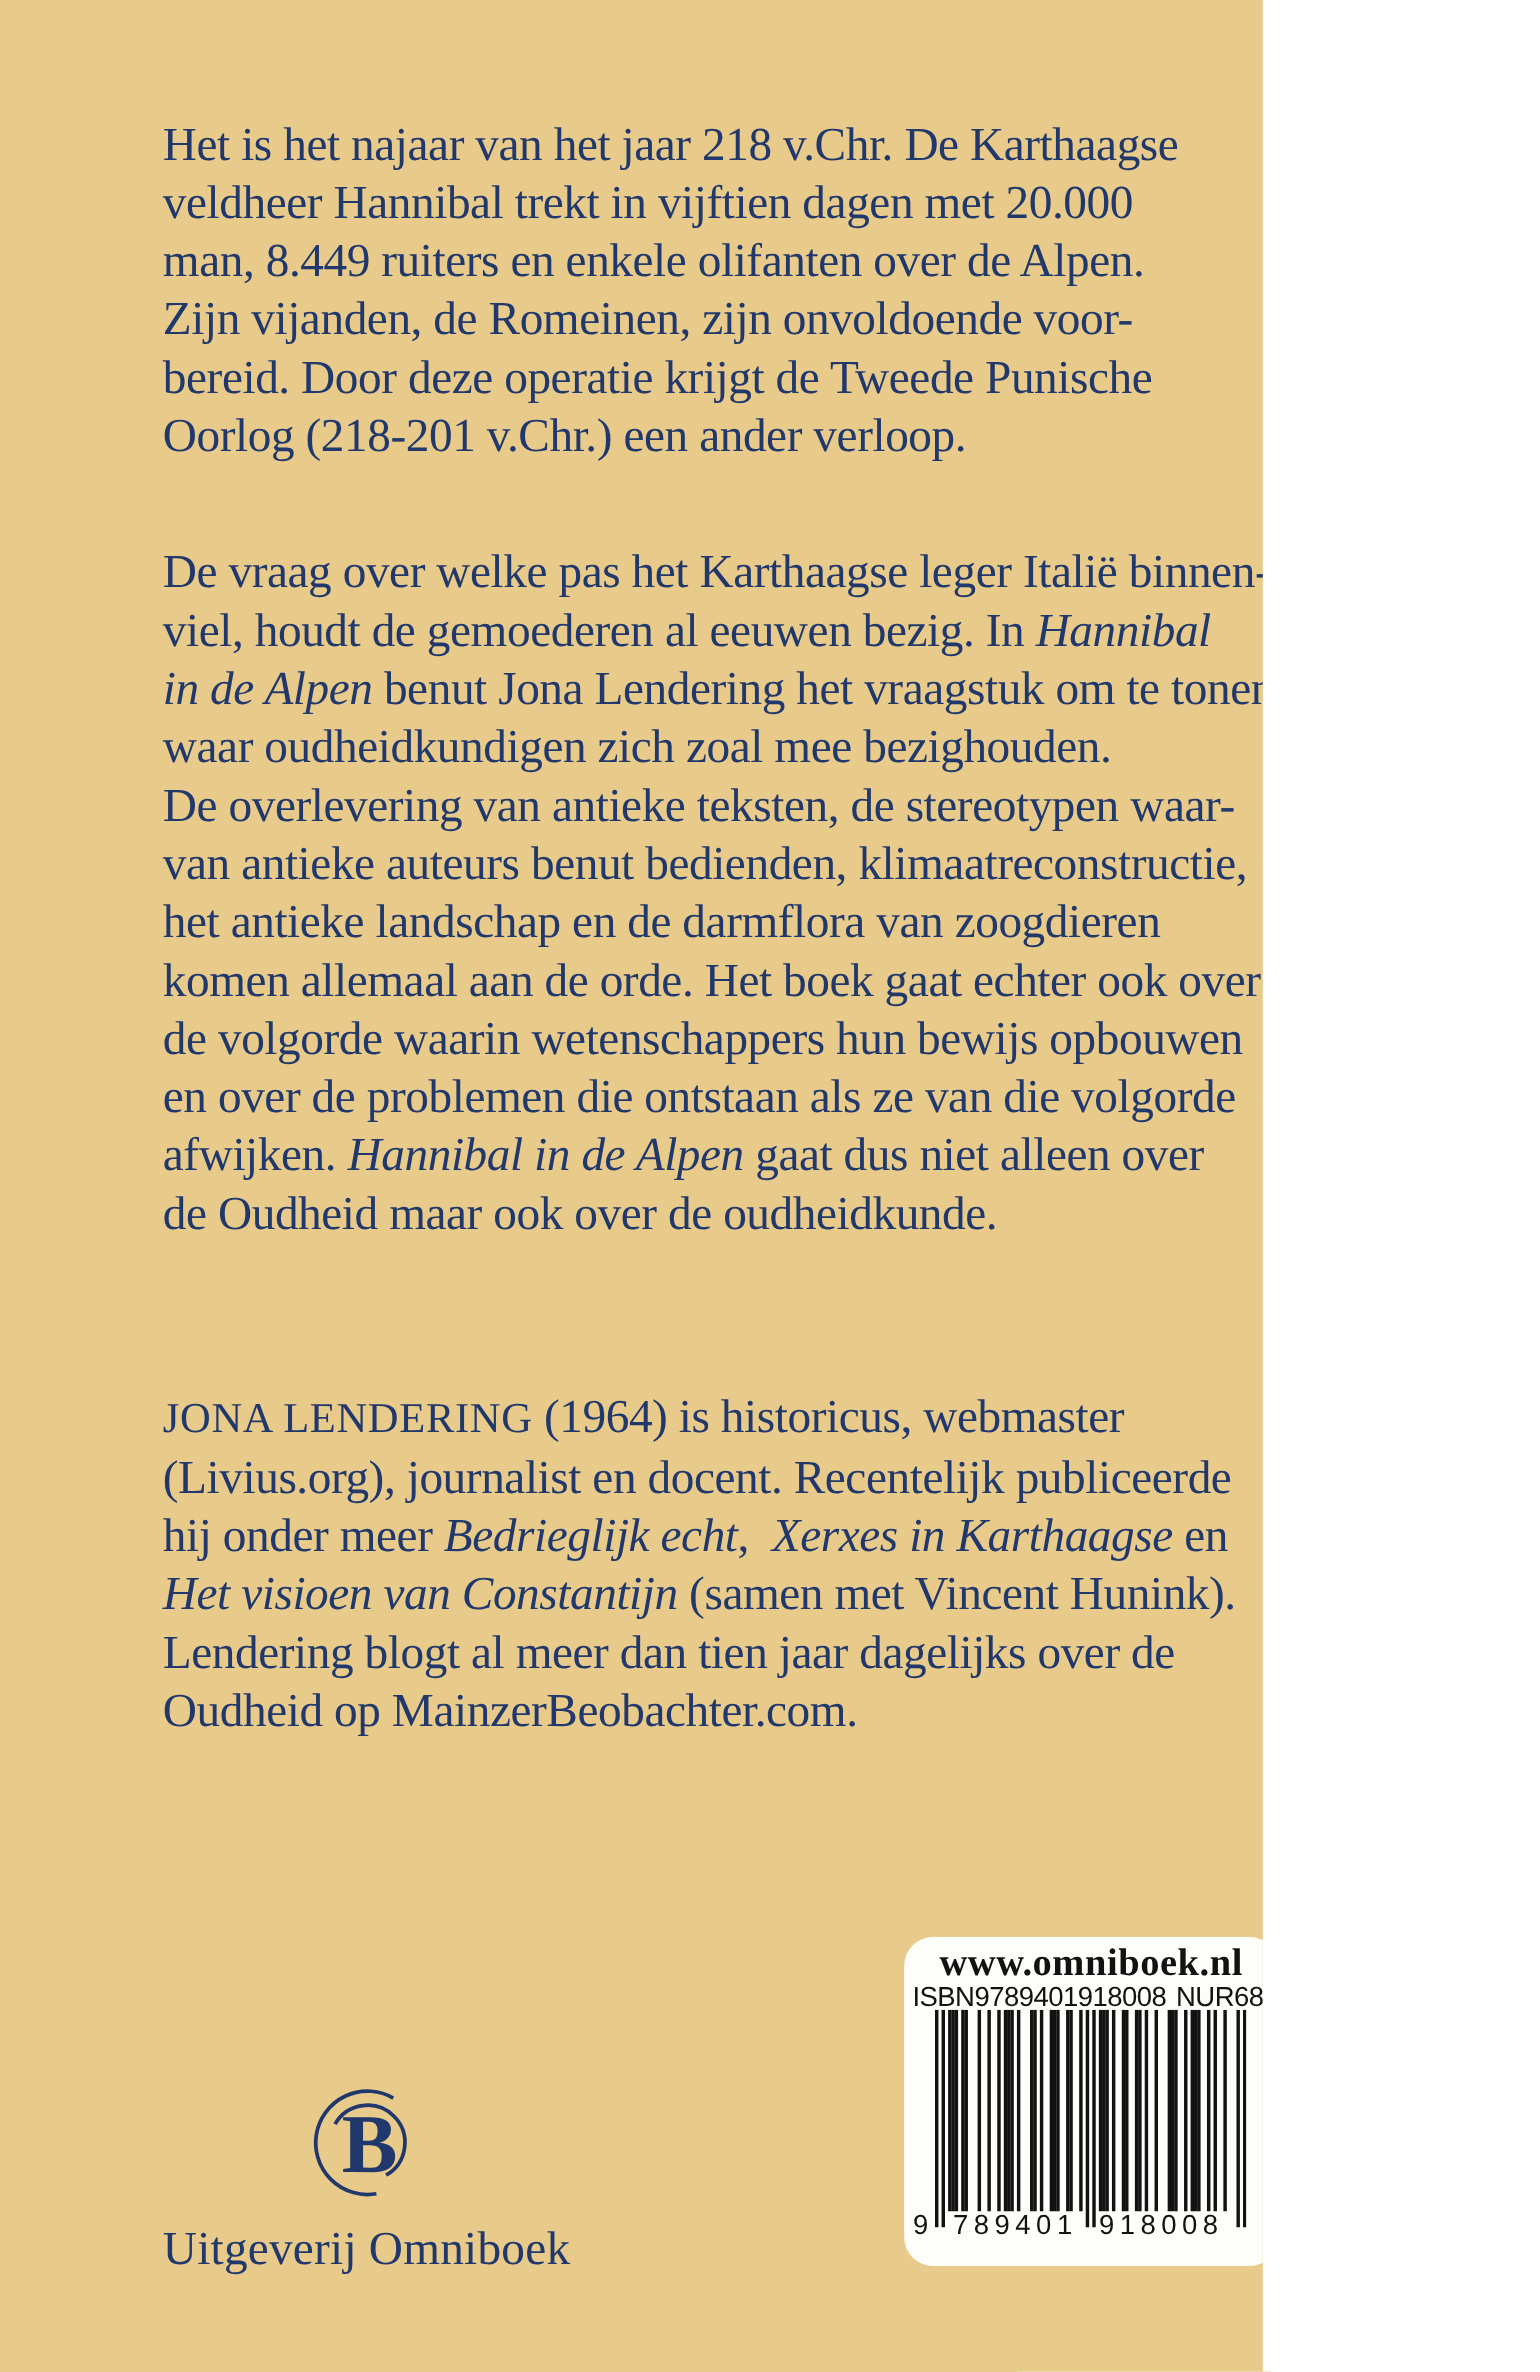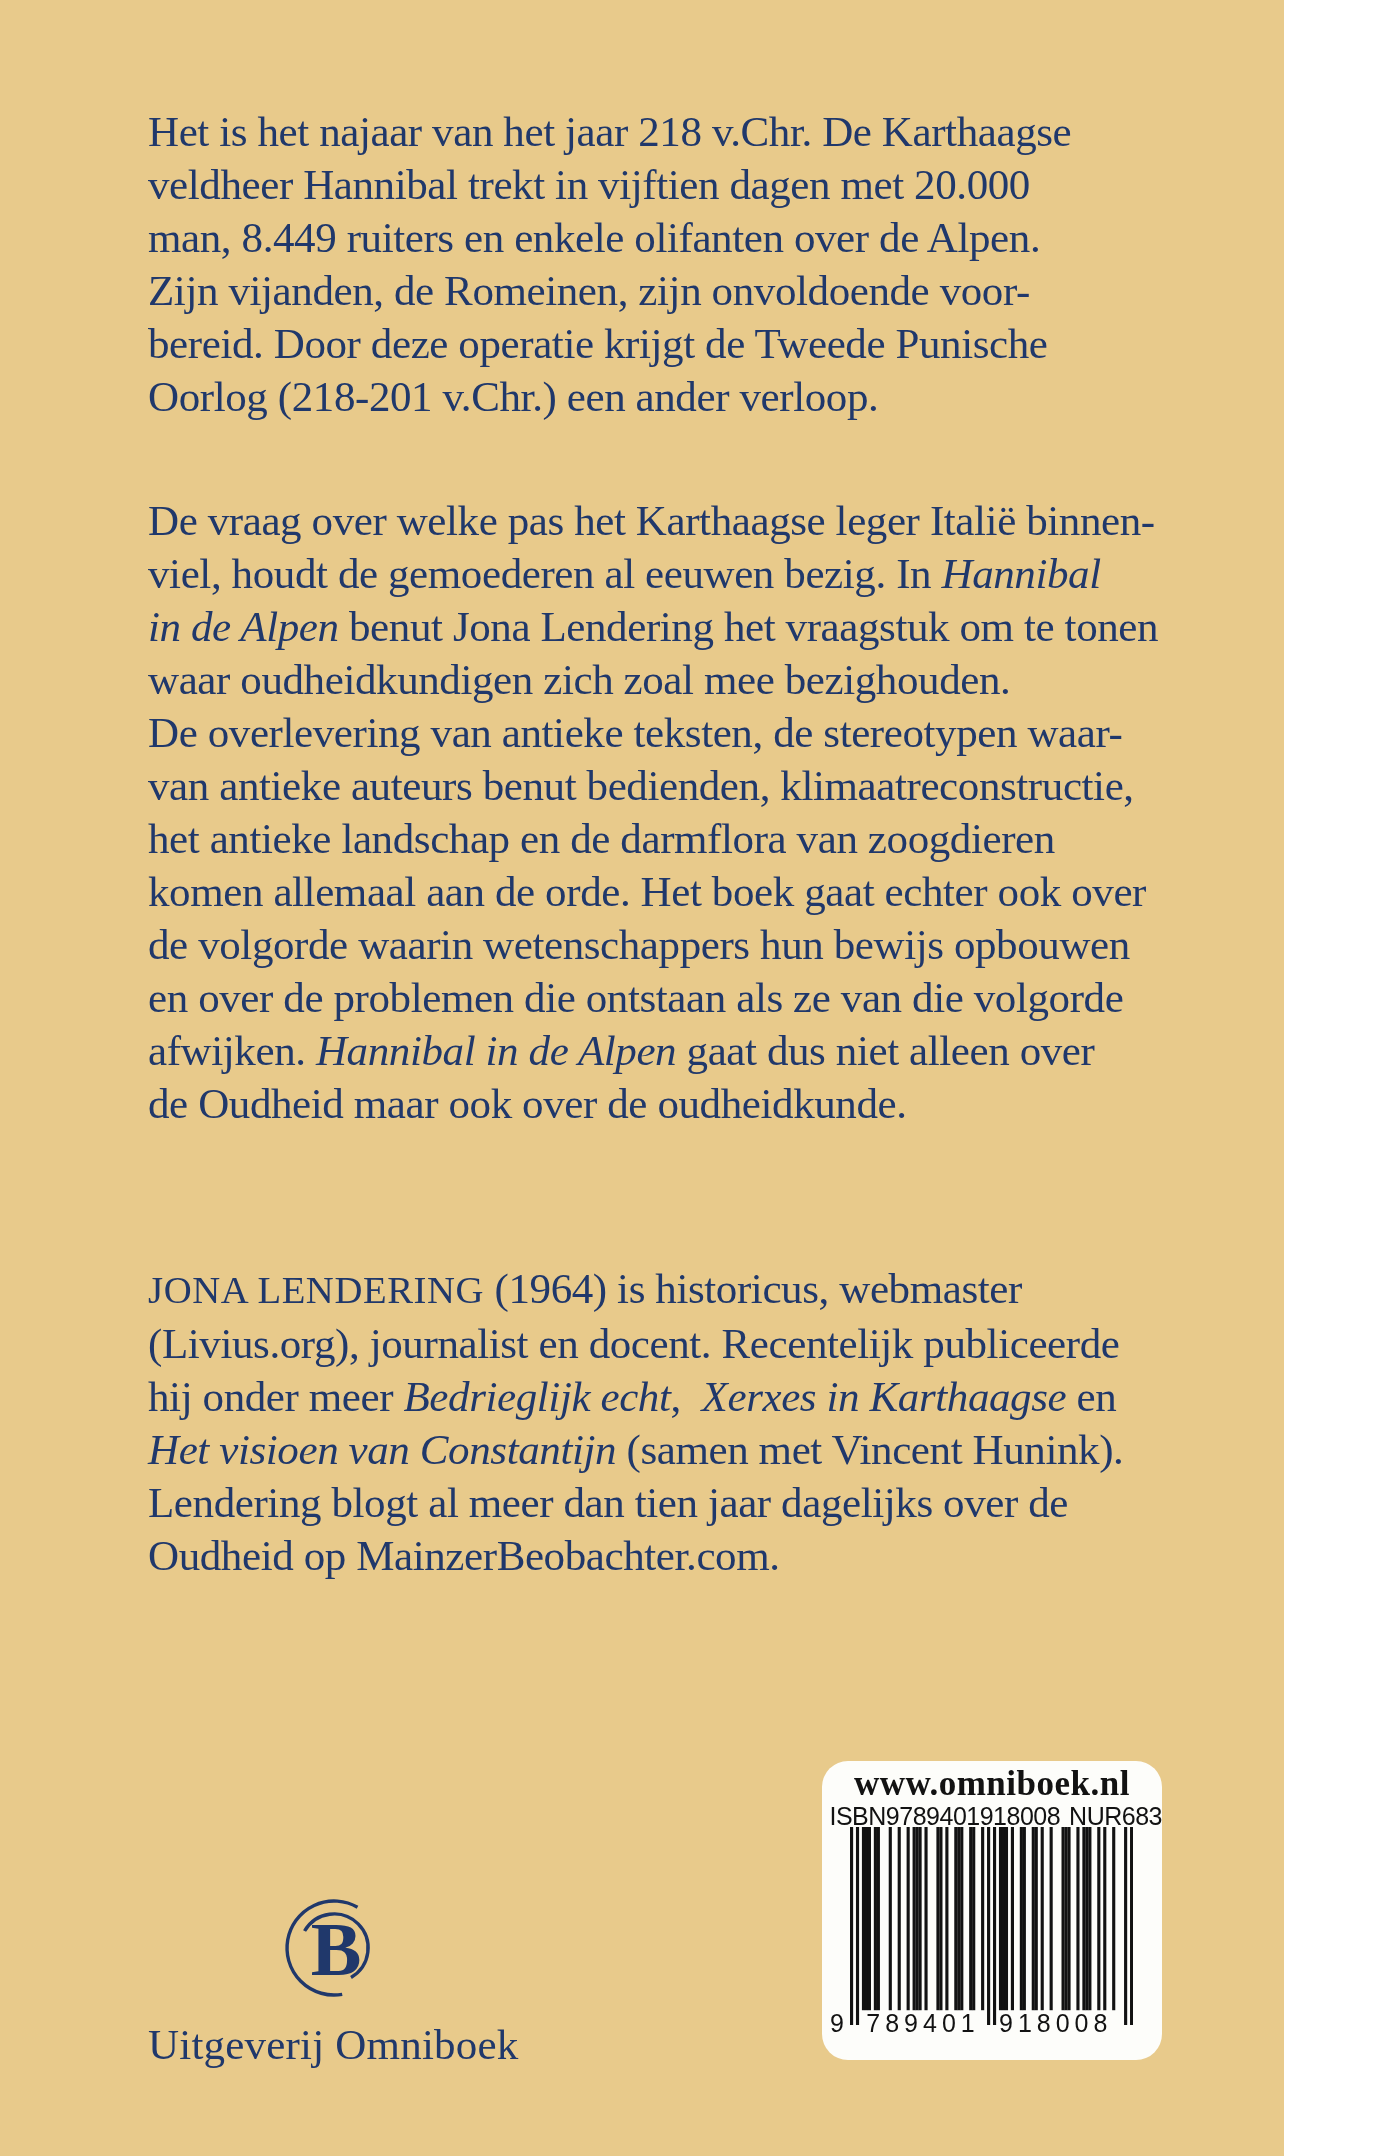--- a/index.html
+++ b/index.html
@@ -1,18 +1,18 @@
 <!DOCTYPE html>
 <html style="--bg: #e8ca8b; --ink: #20386b; --boxbg: #fdfdfa; --bar: #121212;"><head>
 <meta charset="utf-8">
 <style>
   html,body{margin:0;padding:0;}
   .cover{
     position:relative;
-    width:1284px;height:2156px;
+    width:1148px;height:2156px;
     background:var(--bg,#e8ca8b);
     color:var(--ink,#20386b);
     font-family:"Liberation Serif","DejaVu Serif",serif;
     overflow:hidden;
   }
   .para{position:absolute;left:148px;font-size:43px;line-height:53px;letter-spacing:-0.4px;}
   .line{white-space:pre;}
   .it{font-style:italic;}
   .sc{font-size:0.90em;letter-spacing:0.6px;}
   .p1{top:105px;}

